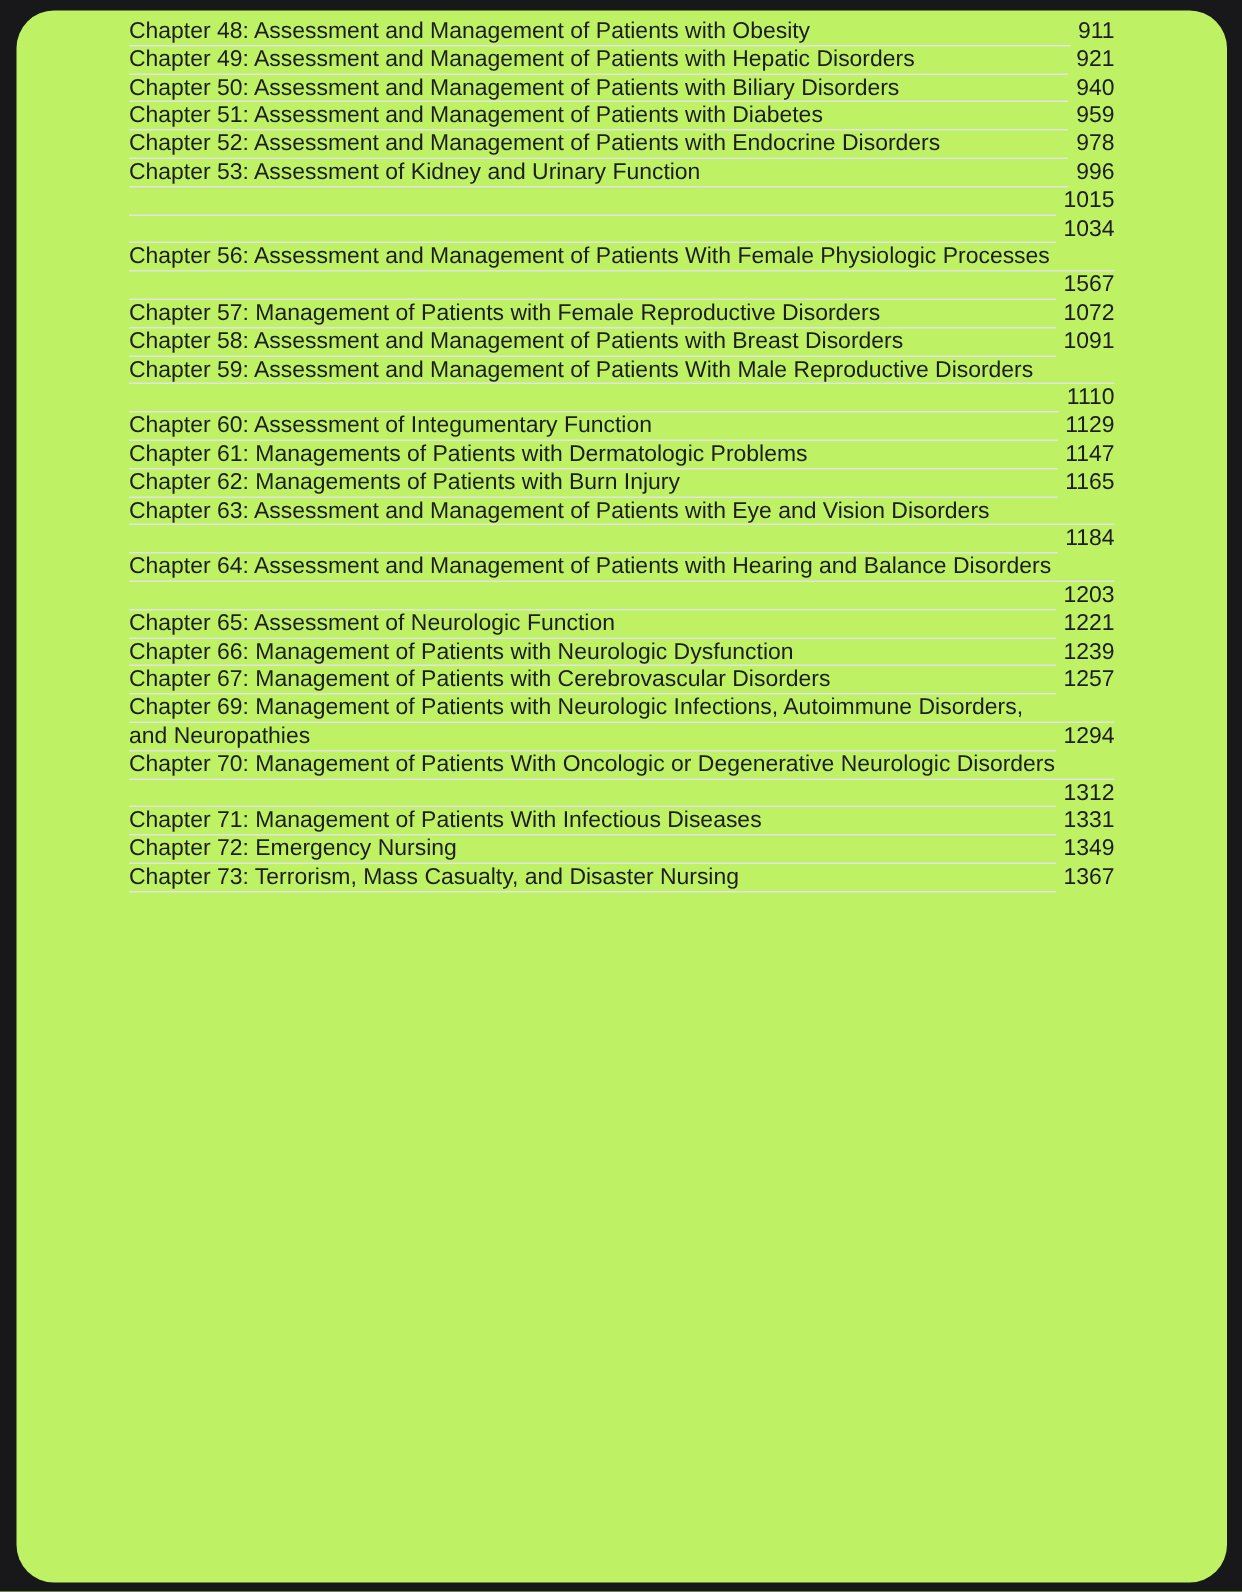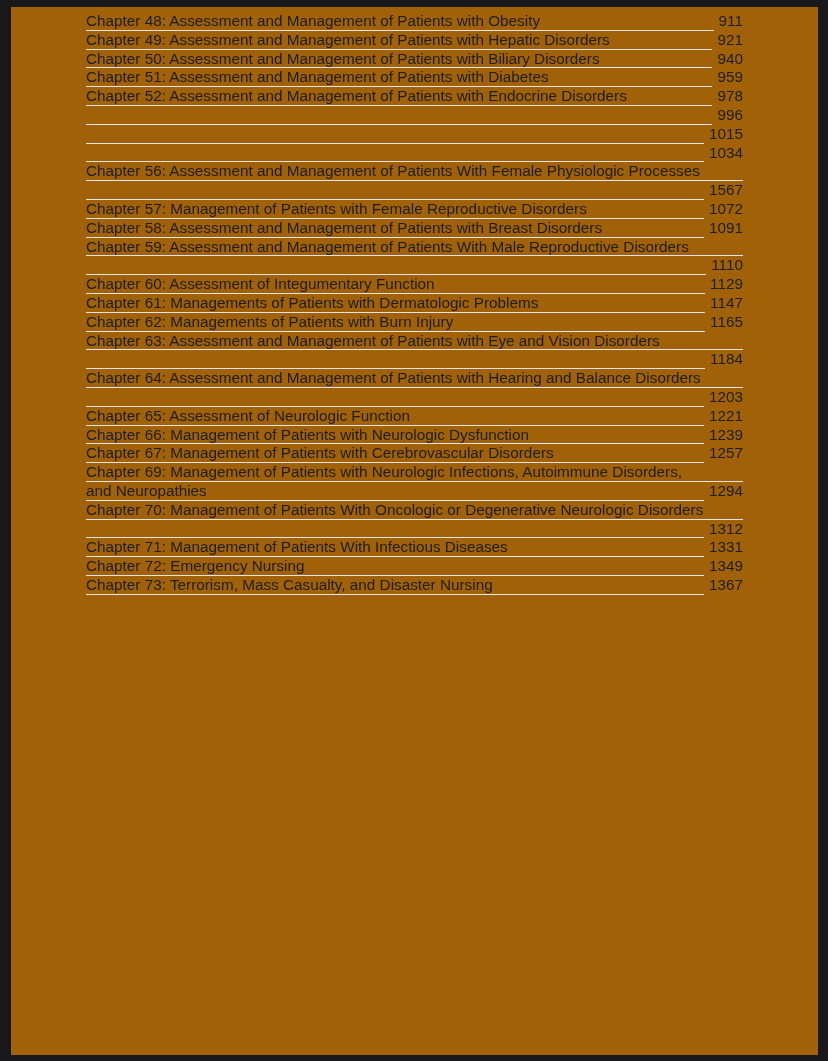--- a/index.html
+++ b/index.html
@@ -13,21 +13,22 @@
     background: #18181a; 
     font-family: "Liberation Sans", sans-serif;
     overflow: hidden;
   }
   .doc-page {
     position: absolute;
     left: 11px;
     right: 10px;
     top: 7px;
     bottom: 6px;
-    background: #a16207;
+    background: #bef264;
+    border-radius: 25px;
   }
   .toc {
     padding: 5px 75px 0 75px;
   }
   .toc-row {
     display: flex;
     align-items: stretch;
     height: 18.8px;
     font-size: 15.3px;
     line-height: 18.2px;
@@ -82,20 +83,21 @@
     <span class="toc-page">959</span>
   </div>
 
   <div class="toc-row">
     <span class="toc-text">Chapter 52: Assessment and Management of Patients with Endocrine Disorders</span>
     <span class="toc-leader"></span>
     <span class="toc-page">978</span>
   </div>
 
   <div class="toc-row">
+    <span class="toc-text">Chapter 53: Assessment of Kidney and Urinary Function</span>
     <span class="toc-leader"></span>
     <span class="toc-page">996</span>
   </div>
 
   <div class="toc-row">
     <span class="toc-leader"></span>
     <span class="toc-page">1015</span>
   </div>
 
   <div class="toc-row">

